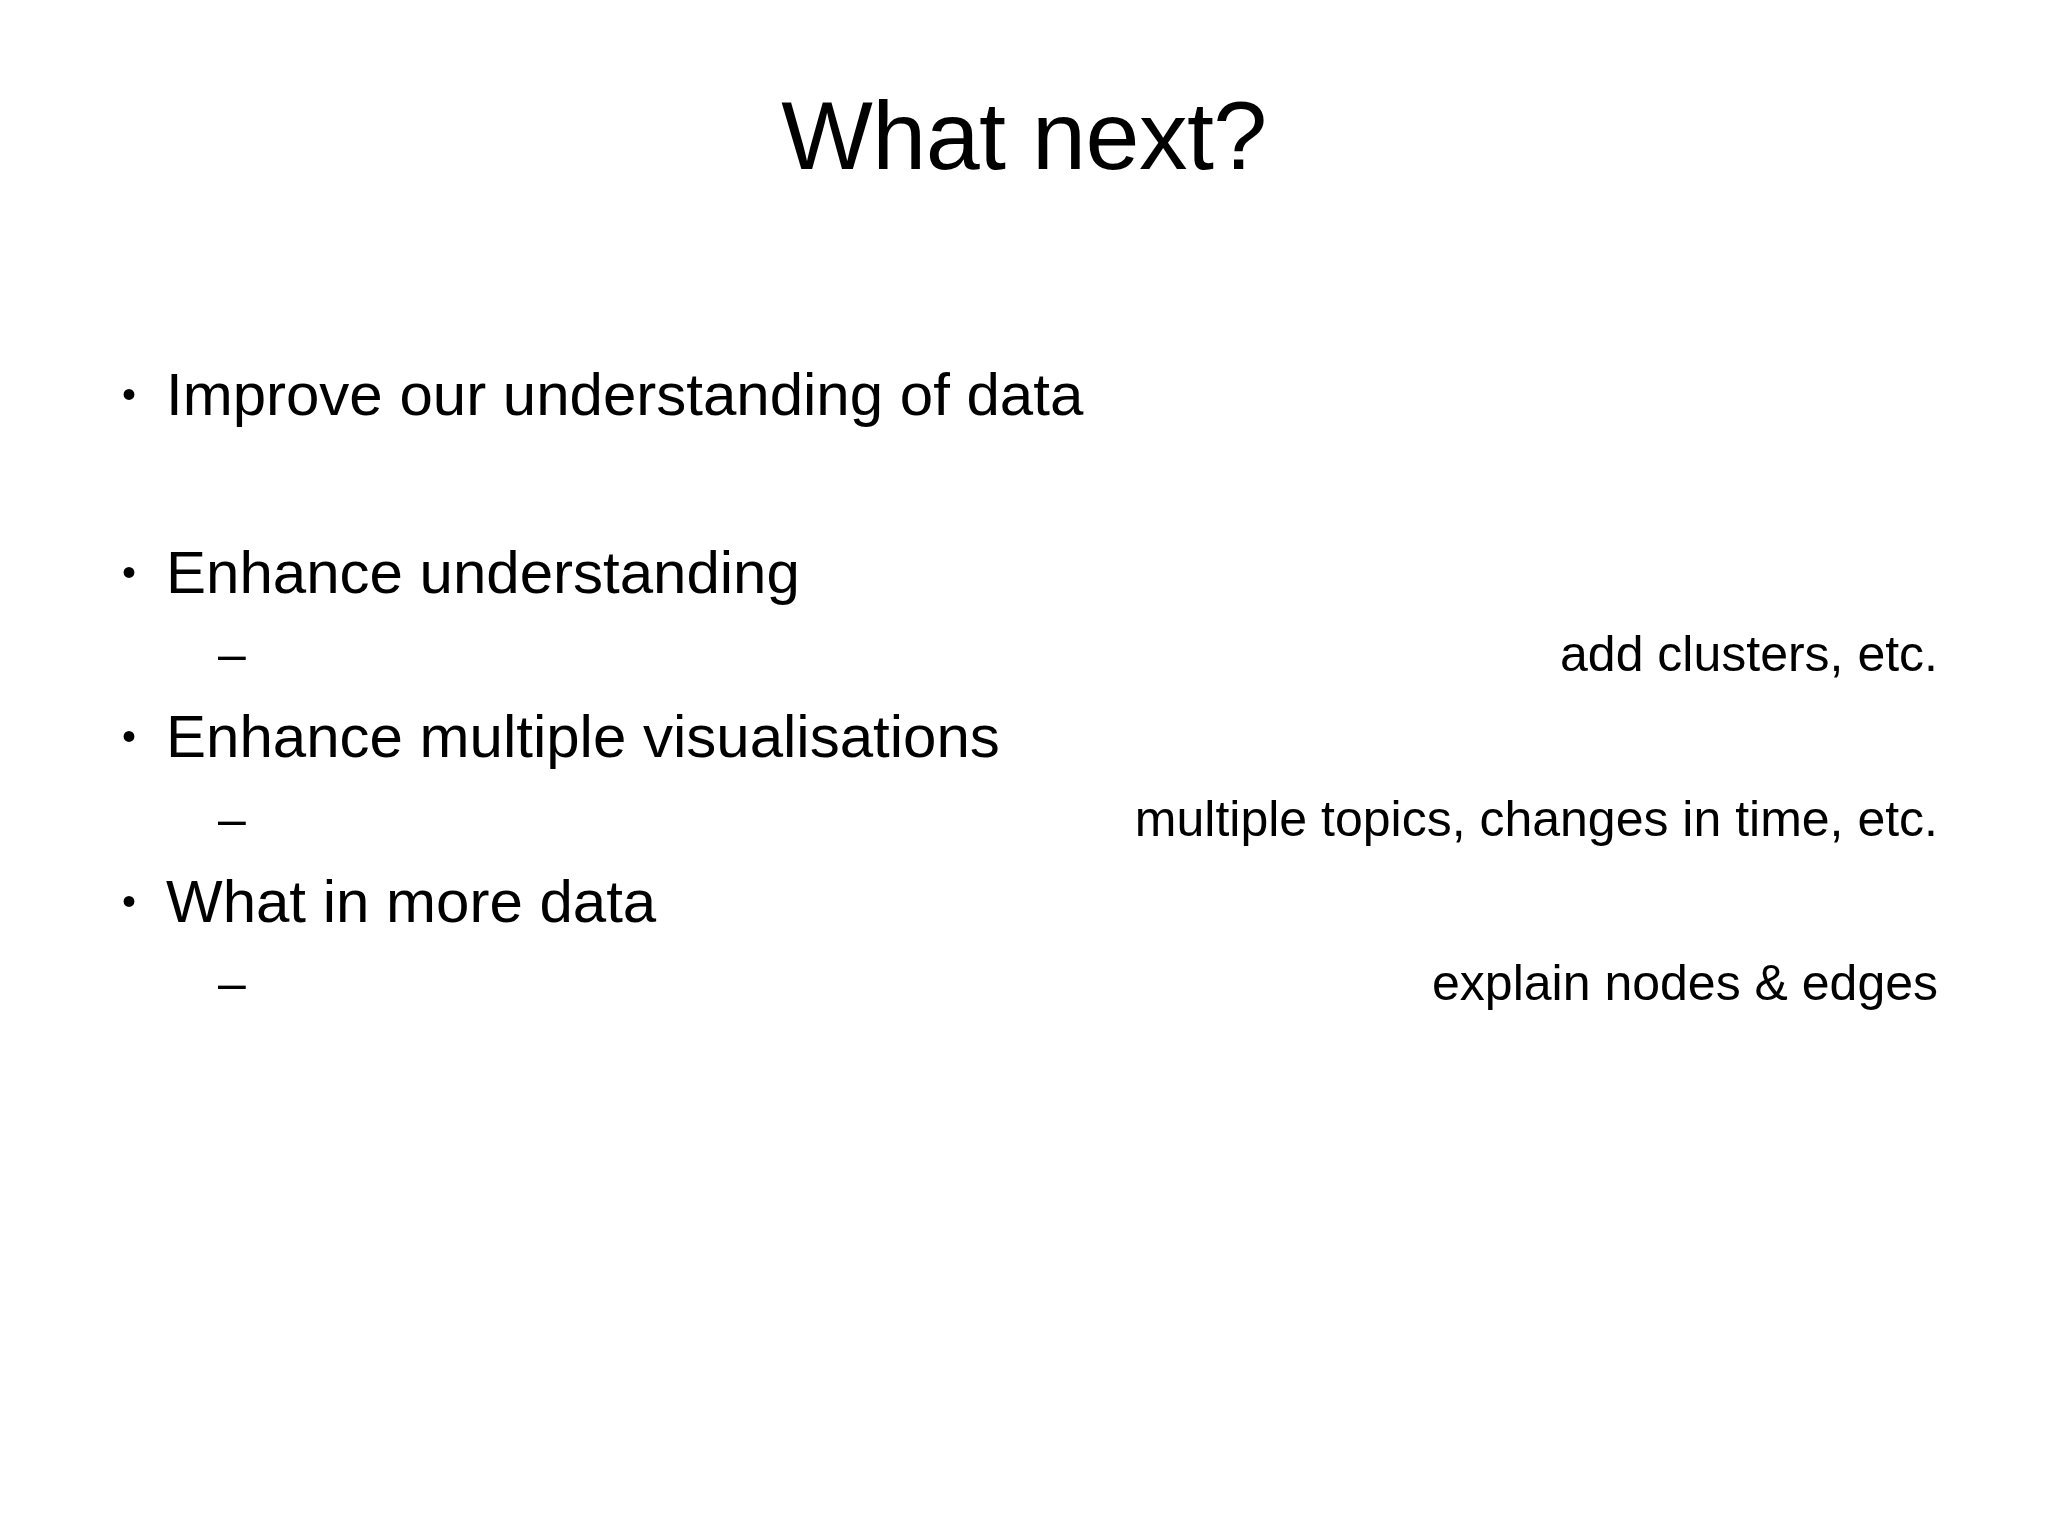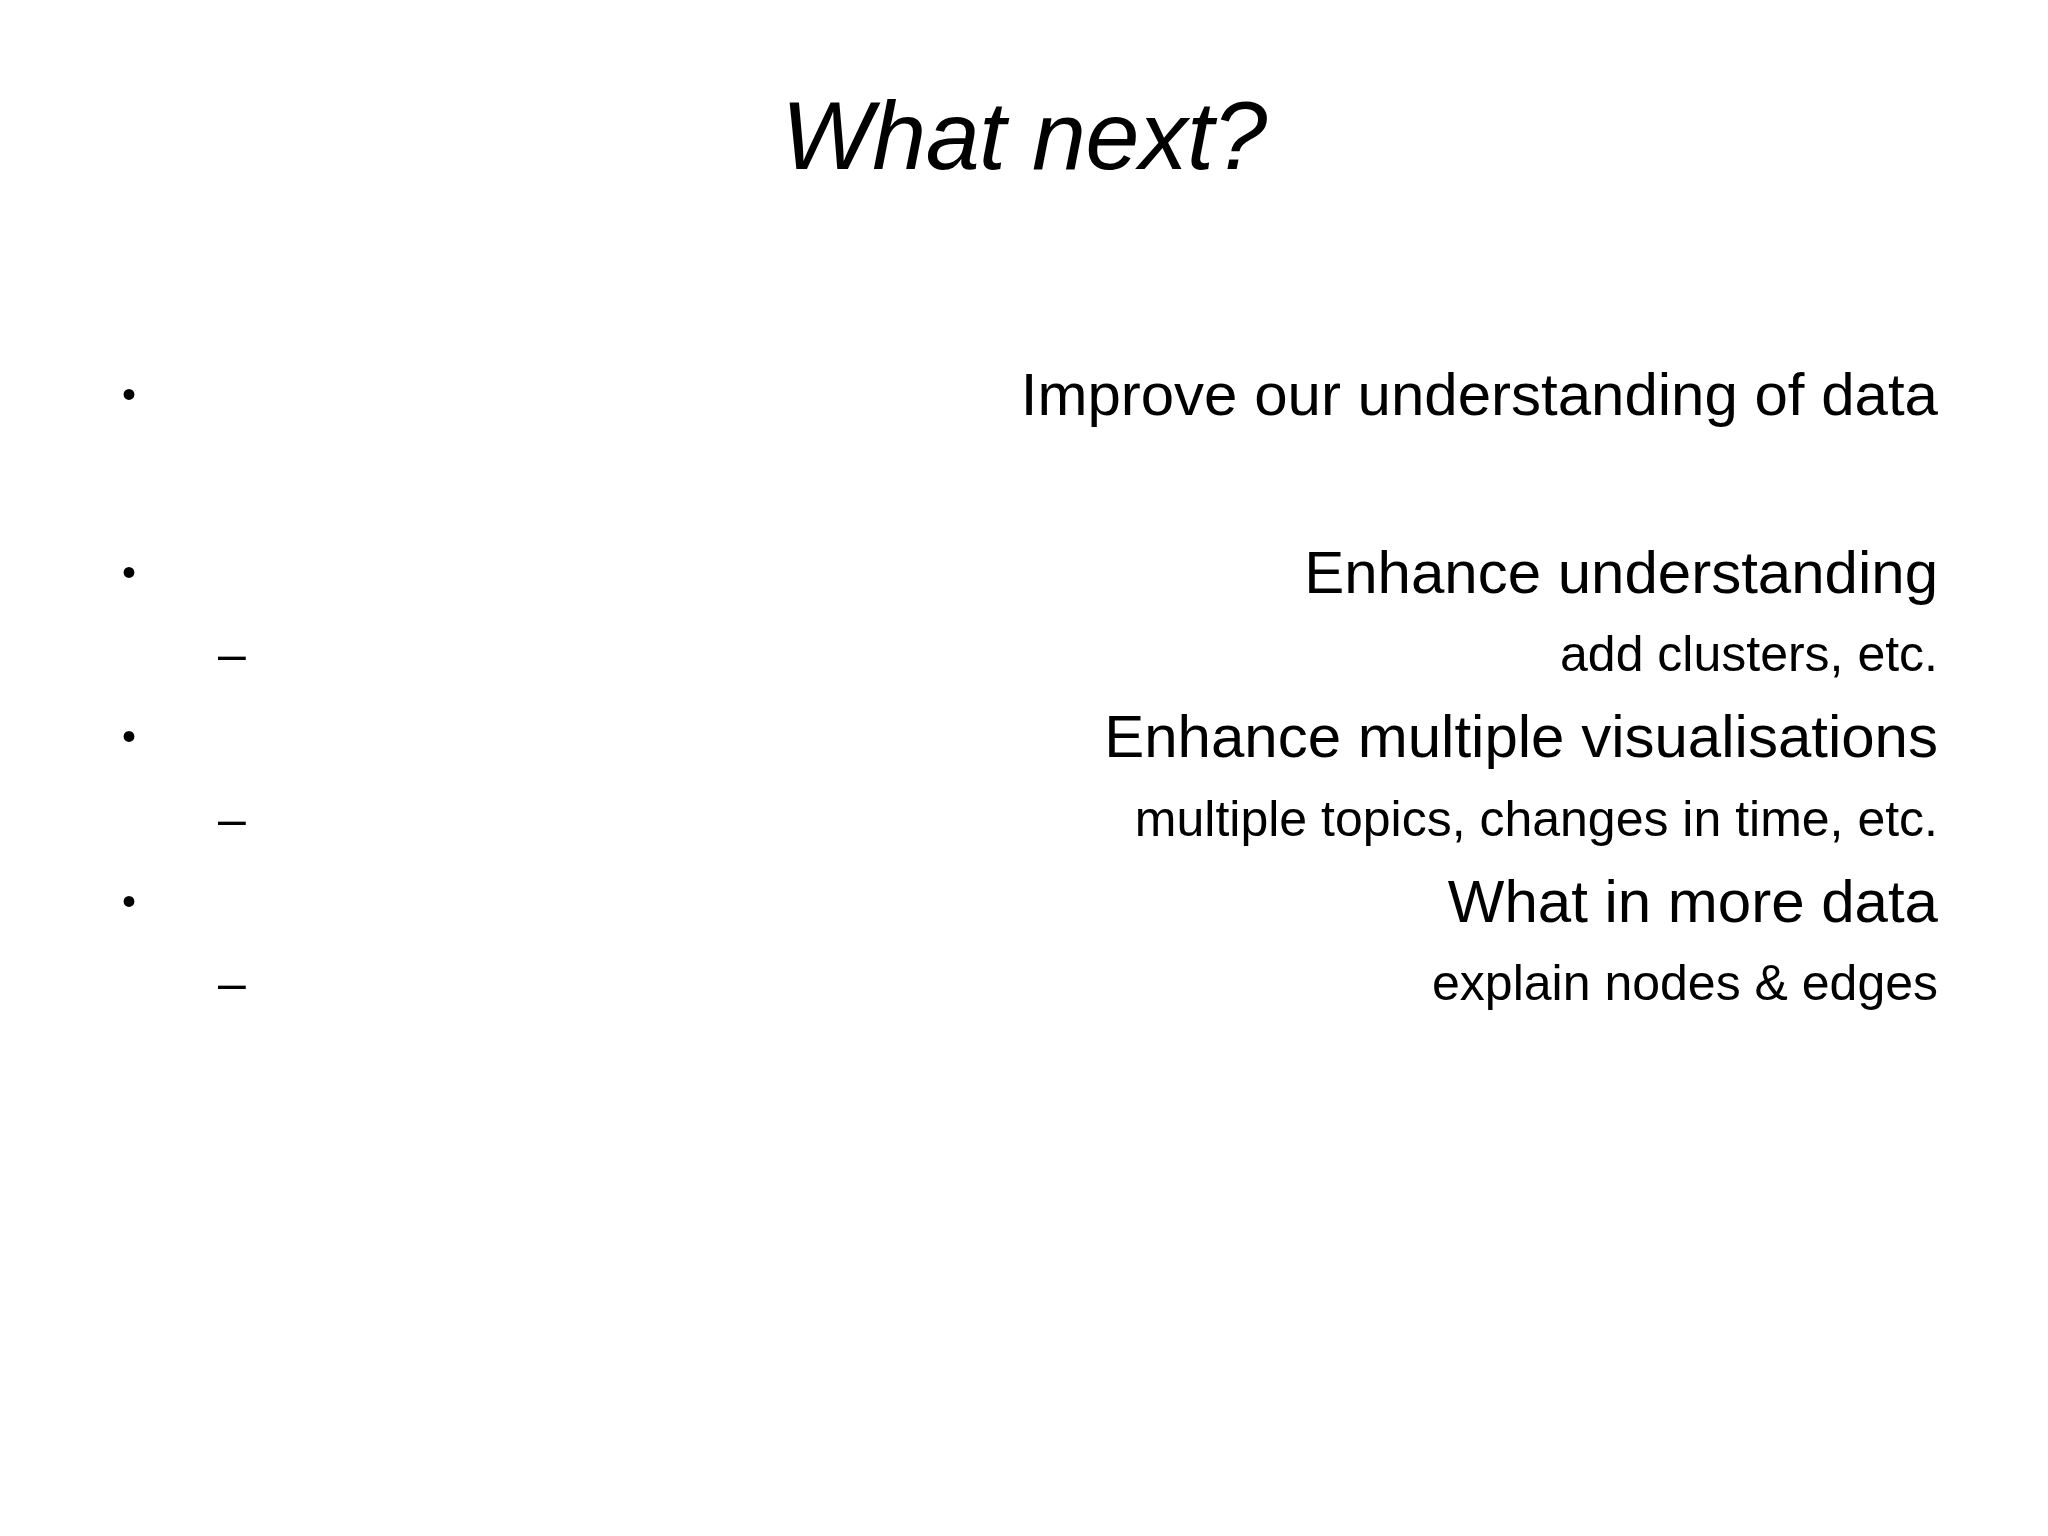--- a/index.html
+++ b/index.html
@@ -24,21 +24,20 @@
     left: 0;
     top: 82px;
     width: 2048px;
     text-align: center;
     font-size: 97px;
     line-height: 1.12;
     font-weight: 400;
     color: #000000;
     letter-spacing: -0.5px;
     white-space: nowrap;
-    font-style: italic;
   }
 
   
   .body-area {
     position: absolute;
     left: 118px;
     top: 360px;
     width: 1820px;
   }
 
@@ -59,21 +58,20 @@
     flex: 0 0 48px;
     font-size: 40px;
     line-height: 1.74;
     text-align: left;
     padding-left: 4px;
     box-sizing: border-box;
   }
   .lvl1 .text {
     flex: 1 1 auto;
     white-space: nowrap;
-    text-align: right;
   }
 
   
   .lvl2 {
     font-size: 50px;
     line-height: 1.18;
     padding-left: 100px;
     margin-bottom: 0px;
   }
   .lvl2 .marker {

